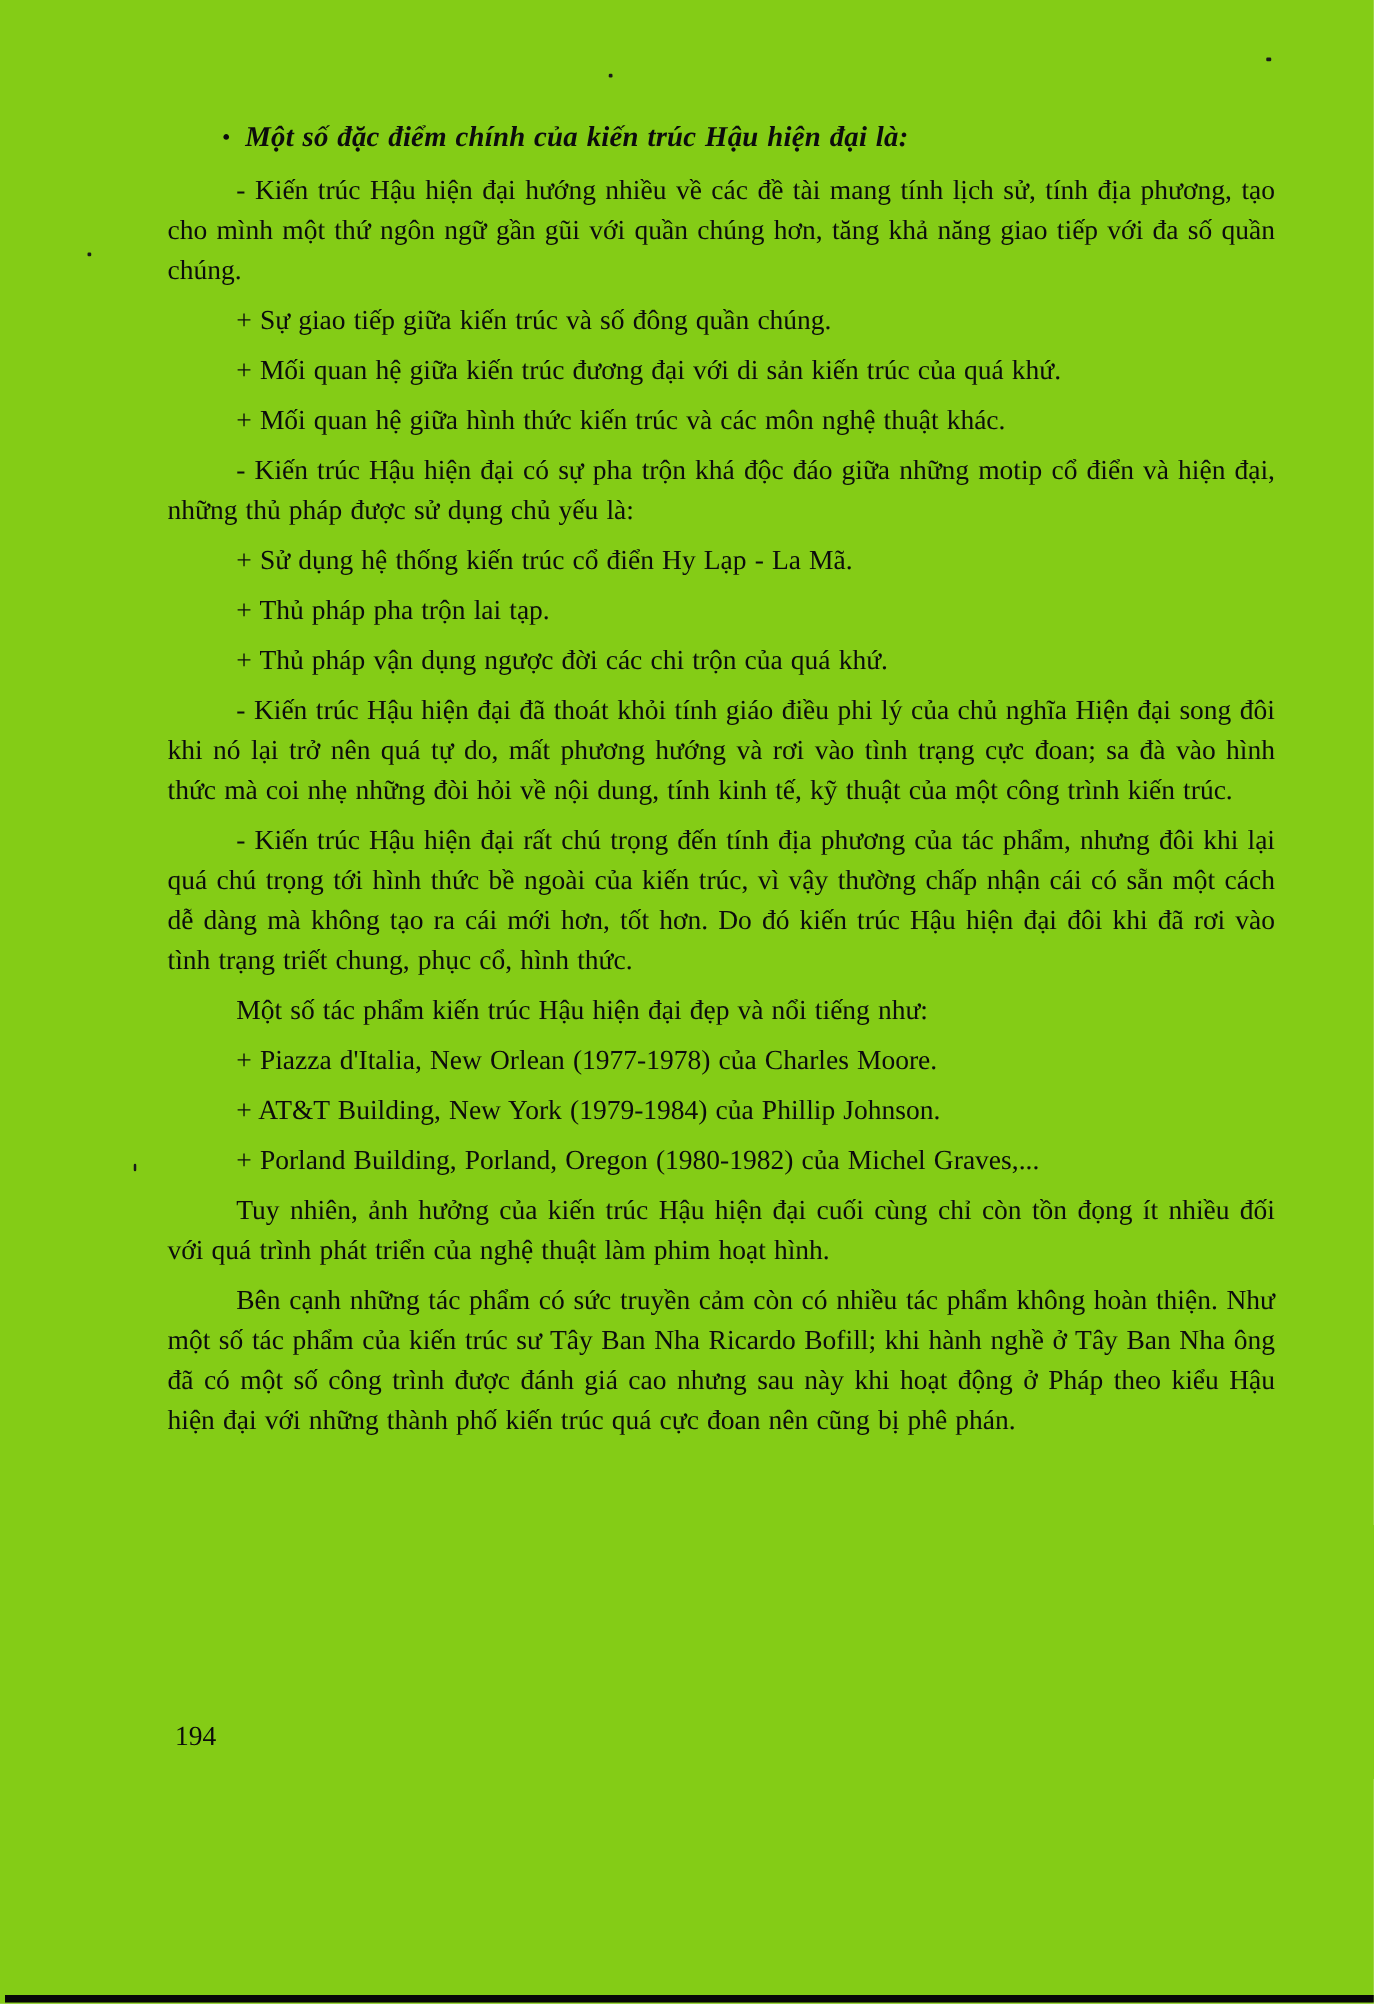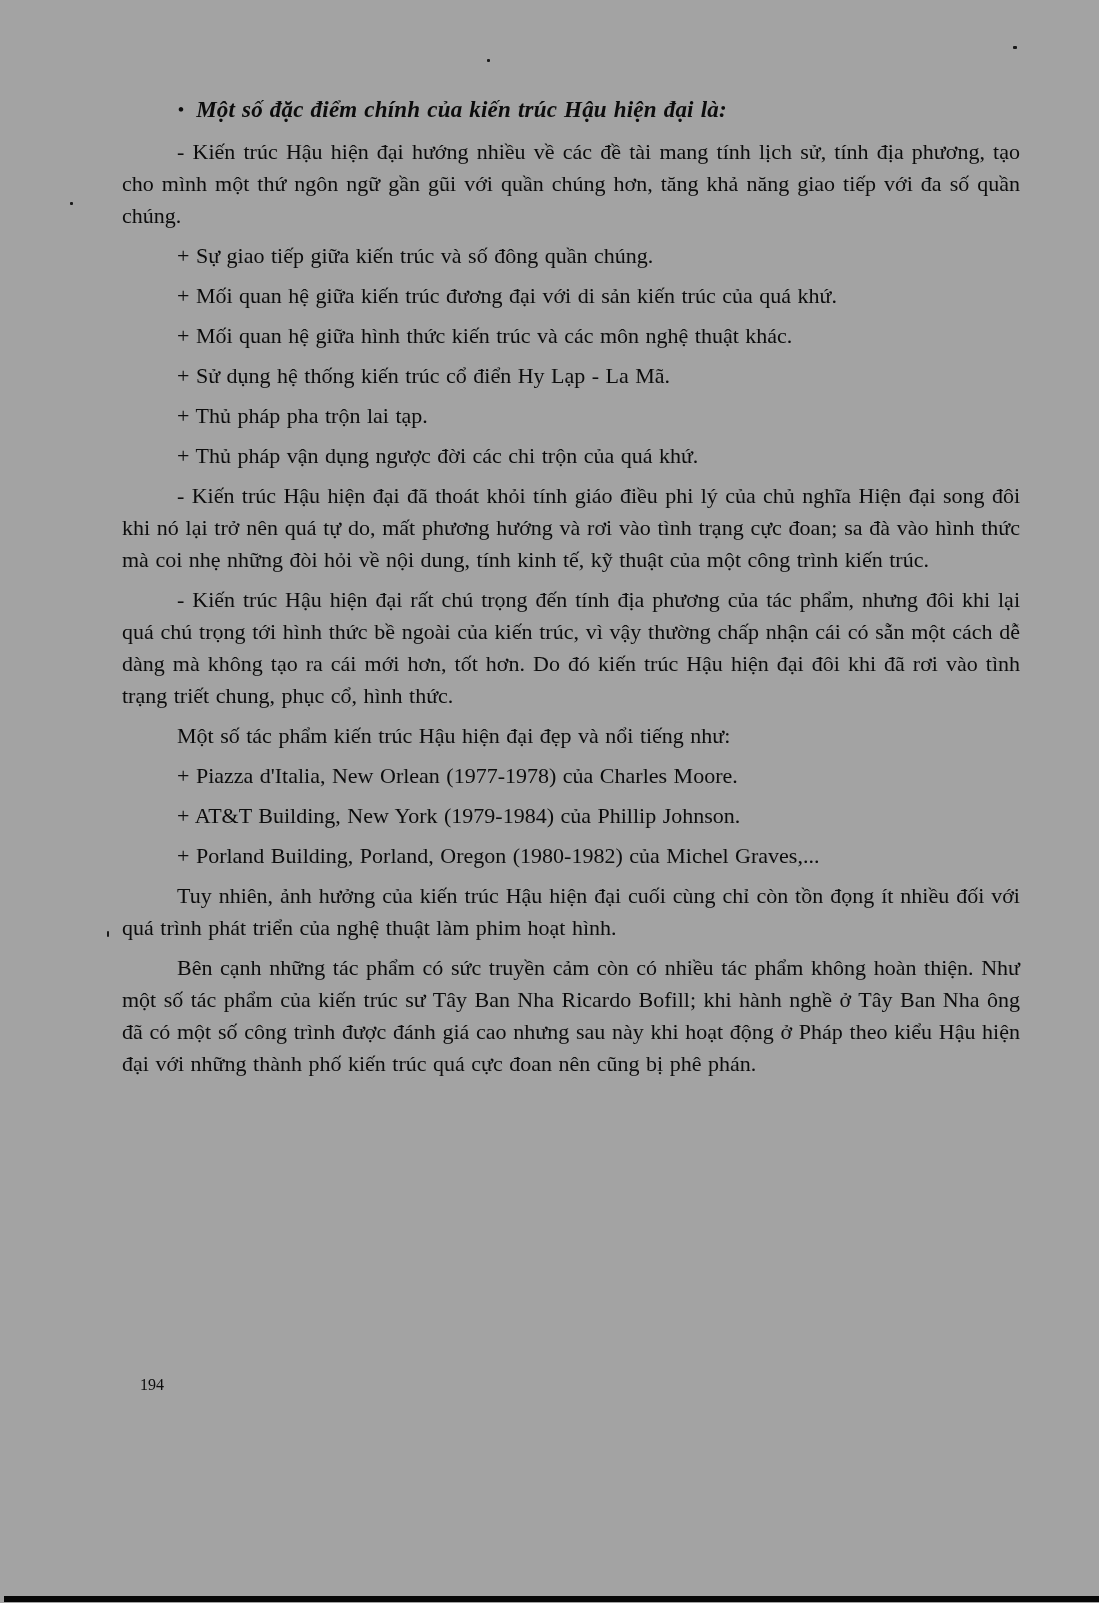--- a/index.html
+++ b/index.html
@@ -4,47 +4,47 @@
 <style>
   html, body { margin: 0; padding: 0; }
   body {
     width: 1099px; height: 1603px;
     background: #ffffff;
     position: relative;
     overflow: hidden;
     font-family: "Liberation Serif", "DejaVu Serif", serif;
     color: #0c0c0c;
   }
-  .page { position: absolute; inset: 0; background: #a3a3a3; }
+  .page { position: absolute; inset: 0; background: #84cc16; }
   .doc {
     position: absolute;
     left: 122px; top: 94px; width: 898px;
     font-size: 22px; line-height: 32px;
     word-spacing: 1px;
   }
   .heading {
     font-weight: bold; font-style: italic;
     font-size: 23px;
     margin: 0 0 10px 0;
     text-indent: 56px;
     letter-spacing: 0.2px;
   }
   .heading .bullet {
     font-style: normal;
     font-size: 17px;
     margin-right: 12px;
     vertical-align: 2px;
   }
-  p.block { margin: 0 0 8px 0; text-indent: 55px; }
+  p.block { margin: 0 0 8px 12px; text-indent: 55px; }
   p.para { text-align: justify; }
   p.item { text-align: left; }
   .page-number {
     position: absolute;
     left: 140px; top: 1376px;
-    font-size: 16px;
+    font-size: 22px;
   }
   .scan-bar {
     position: absolute;
     left: 4px; bottom: 1px;
     width: 1095px; height: 6px;
     background: #070707;
   }
   .speck { position: absolute; background: #1a1a1a; border-radius: 1px; }
   .speck.s1 { left: 487px; top: 59px;  width: 3px; height: 3px; }
   .speck.s2 { left: 1013px; top: 46px; width: 4px; height: 3px; }
@@ -58,20 +58,21 @@
 
   <div class="doc">
     <p class="heading">
       <span class="bullet">•</span><span>Một số đặc điểm chính của kiến trúc Hậu hiện đại là:</span>
     </p>
     <div id="blocks">
         <p class="block para">- Kiến trúc Hậu hiện đại hướng nhiều về các đề tài mang tính lịch sử, tính địa phương, tạo cho mình một thứ ngôn ngữ gần gũi với quần chúng hơn, tăng khả năng giao tiếp với đa số quần chúng.</p>
         <p class="block item">+ Sự giao tiếp giữa kiến trúc và số đông quần chúng.</p>
         <p class="block item">+ Mối quan hệ giữa kiến trúc đương đại với di sản kiến trúc của quá khứ.</p>
         <p class="block item">+ Mối quan hệ giữa hình thức kiến trúc và các môn nghệ thuật khác.</p>
+        <p class="block para">- Kiến trúc Hậu hiện đại có sự pha trộn khá độc đáo giữa những motip cổ điển và hiện đại, những thủ pháp được sử dụng chủ yếu là:</p>
         <p class="block item">+ Sử dụng hệ thống kiến trúc cổ điển Hy Lạp - La Mã.</p>
         <p class="block item">+ Thủ pháp pha trộn lai tạp.</p>
         <p class="block item">+ Thủ pháp vận dụng ngược đời các chi trộn của quá khứ.</p>
         <p class="block para">- Kiến trúc Hậu hiện đại đã thoát khỏi tính giáo điều phi lý của chủ nghĩa Hiện đại song đôi khi nó lại trở nên quá tự do, mất phương hướng và rơi vào tình trạng cực đoan; sa đà vào hình thức mà coi nhẹ những đòi hỏi về nội dung, tính kinh tế, kỹ thuật của một công trình kiến trúc.</p>
         <p class="block para">- Kiến trúc Hậu hiện đại rất chú trọng đến tính địa phương của tác phẩm, nhưng đôi khi lại quá chú trọng tới hình thức bề ngoài của kiến trúc, vì vậy thường chấp nhận cái có sẵn một cách dễ dàng mà không tạo ra cái mới hơn, tốt hơn. Do đó kiến trúc Hậu hiện đại đôi khi đã rơi vào tình trạng triết chung, phục cổ, hình thức.</p>
         <p class="block para">Một số tác phẩm kiến trúc Hậu hiện đại đẹp và nổi tiếng như:</p>
         <p class="block item">+ Piazza d'Italia, New Orlean (1977-1978) của Charles Moore.</p>
         <p class="block item">+ AT&amp;T Building, New York (1979-1984) của Phillip Johnson.</p>
         <p class="block item">+ Porland Building, Porland, Oregon (1980-1982) của Michel Graves,...</p>
         <p class="block para">Tuy nhiên, ảnh hưởng của kiến trúc Hậu hiện đại cuối cùng chỉ còn tồn đọng ít nhiều đối với quá trình phát triển của nghệ thuật làm phim hoạt hình.</p>

